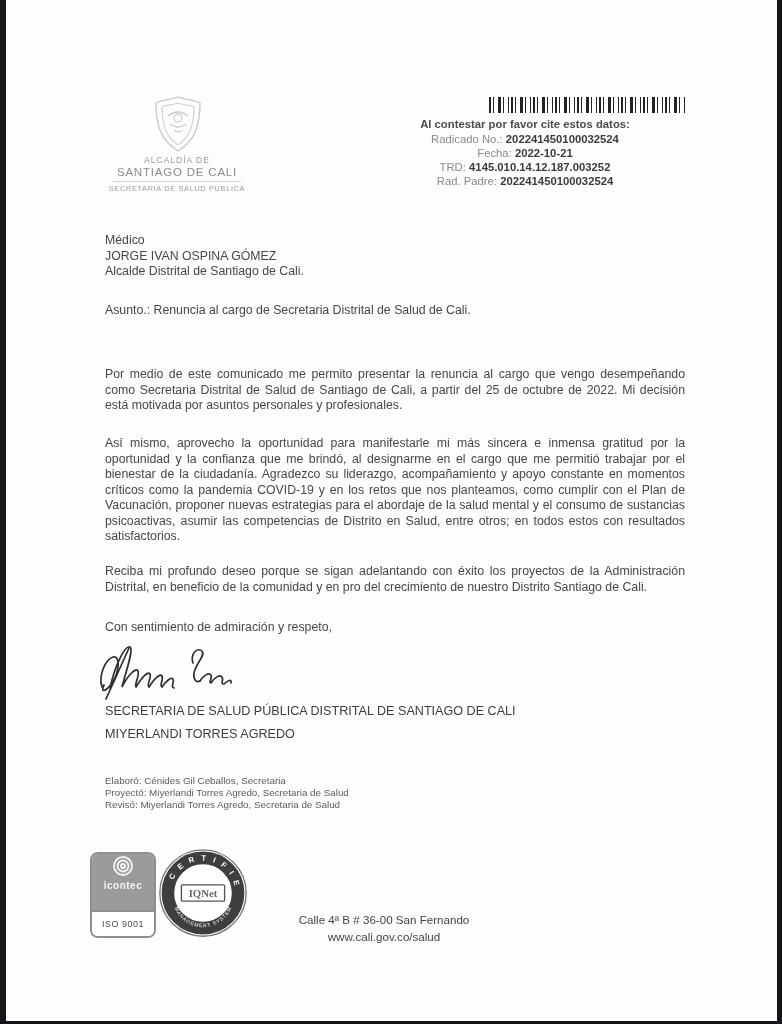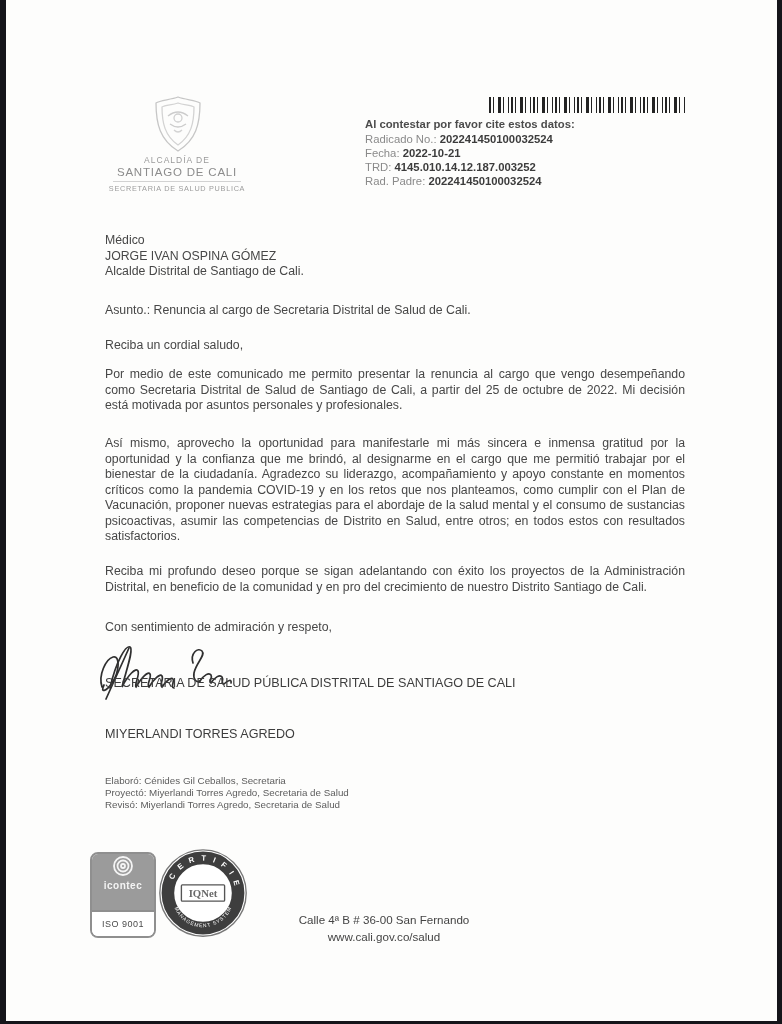--- a/index.html
+++ b/index.html
@@ -18,21 +18,21 @@
   .abs{position:absolute;}
 
   
   .crest{left:140px;top:94px;width:64px;height:62px;opacity:.85;}
   .logo-text{left:76px;top:155px;width:190px;text-align:center;}
   .logo-line1{font-size:8.5px;color:#9a9a9a;letter-spacing:1px;}
   .logo-line2{font-size:11.5px;color:#8c8c8c;letter-spacing:.8px;margin-top:1px;}
   .logo-divider{width:128px;height:1px;background:#d2d2d2;margin:3px auto 2px;}
   .logo-line3{font-size:7.3px;color:#9d9d9d;letter-spacing:.7px;}
 
-  .radicado{right:92px;top:97px;width:320px;text-align:left;font-size:11.3px;line-height:14px;}
+  .radicado{right:92px;top:97px;width:320px;text-align:center;font-size:11.3px;line-height:14px;}
   .barcode{
     width:196px;height:16px;margin:0 0 4px auto;
     background:repeating-linear-gradient(90deg,
       #232323 0 2px, transparent 2px 4px,
       #232323 4px 5px, transparent 5px 9px,
       #232323 9px 12px, transparent 12px 14px,
       #232323 14px 15px, transparent 15px 19px,
       #232323 19px 20px, transparent 20px 22px);
   }
   .cite-note{font-weight:bold;color:#4c4c4c;margin-bottom:1px;}
@@ -41,21 +41,21 @@
 
   
   .col{left:99px;width:580px;}
   .body-text{font-size:12.3px;line-height:15.5px;color:#474747;}
   .just{text-align:justify;}
   .upper{color:#3f3f3f;}
 
   
   .sig-svg{left:90px;top:641px;width:170px;height:60px;}
   .sig-name{left:99px;top:688px;font-size:12.6px;color:#3d3d3d;margin-top:39px;}
-  .sig-title{left:99px;top:676px;font-size:12.6px;color:#3d3d3d;}
+  .sig-title{left:99px;top:704px;font-size:12.6px;color:#3d3d3d;}
 
   
   .footnotes{left:99px;top:743px;font-size:9.8px;line-height:11.8px;color:#5d5d5d;margin-top:32px;}
 
   
   .icontec{left:84px;top:852px;width:62px;height:82px;
     border:2px solid #8f8f8f;border-radius:8px;background:#fff;overflow:hidden;
     display:flex;flex-direction:column;}
   .icontec-top{flex:1 1 auto;background:#9b9b9b;display:flex;flex-direction:column;
     align-items:center;justify-content:flex-start;gap:2px;}
@@ -102,21 +102,20 @@
   </div>
 
   <div class="abs col body-text" style="top:233px;">
     <div>Médico</div>
     <div>JORGE IVAN OSPINA GÓMEZ</div>
     <div>Alcalde Distrital de Santiago de Cali.</div>
   </div>
 
   <div class="abs col body-text" style="top:303px;">Asunto.: Renuncia al cargo de Secretaria Distrital de Salud de Cali.</div>
 
-  <div class="abs col body-text" style="top:338px;">Reciba un cordial saludo,</div>
 
   <div class="abs col body-text just" style="top:367px;">Por medio de este comunicado me permito presentar la renuncia al cargo que vengo desempeñando como Secretaria Distrital de Salud de Santiago de Cali, a partir del 25 de octubre de 2022. Mi decisión está motivada por asuntos personales y profesionales.</div>
   <div class="abs col body-text just" style="top:436px;">Así mismo, aprovecho la oportunidad para manifestarle mi más sincera e inmensa gratitud por la oportunidad y la confianza que me brindó, al designarme en el cargo que me permitió trabajar por el bienestar de la ciudadanía. Agradezco su liderazgo, acompañamiento y apoyo constante en momentos críticos como la pandemia COVID-19 y  en los retos que nos planteamos, como cumplir  con el Plan de Vacunación, proponer nuevas estrategias para el abordaje de la salud mental y el consumo de sustancias psicoactivas, asumir las competencias de Distrito en Salud, entre otros; en todos estos con resultados satisfactorios.</div>
   <div class="abs col body-text just" style="top:564px;">Reciba mi profundo deseo porque se sigan adelantando con éxito los proyectos de la Administración Distrital, en beneficio de la comunidad y en pro del crecimiento de nuestro Distrito Santiago de Cali.</div>
 
   <div class="abs col body-text" style="top:620px;">Con sentimiento de admiración y respeto,</div>
 
   <svg class="abs sig-svg" viewBox="0 0 170 60">
     <g fill="none" stroke="#2f2f2f" stroke-width="1.7" stroke-linecap="round">
       <path d="M6 46 C 2 34, 10 18, 17 16 C 24 14, 24 30, 16 42 C 10 51, 4 52, 8 44"></path>

